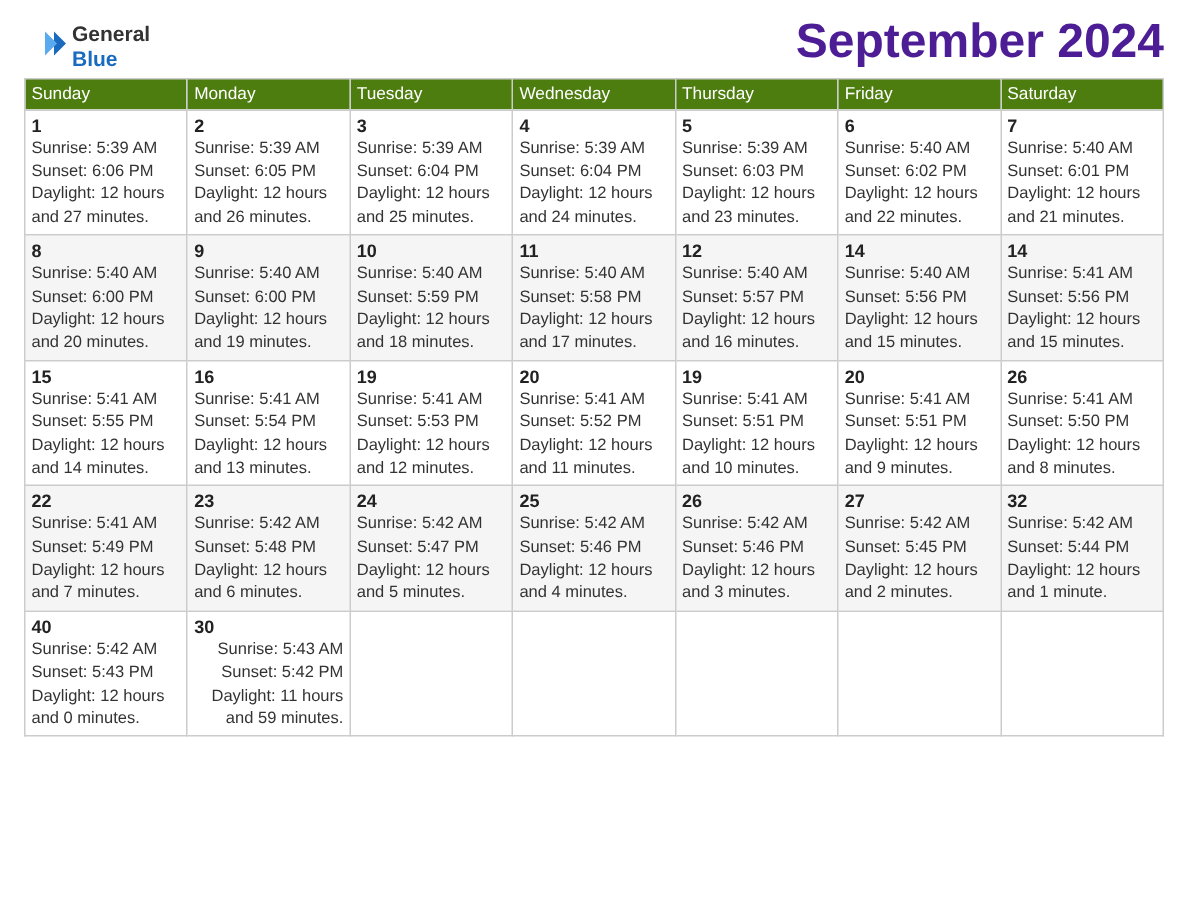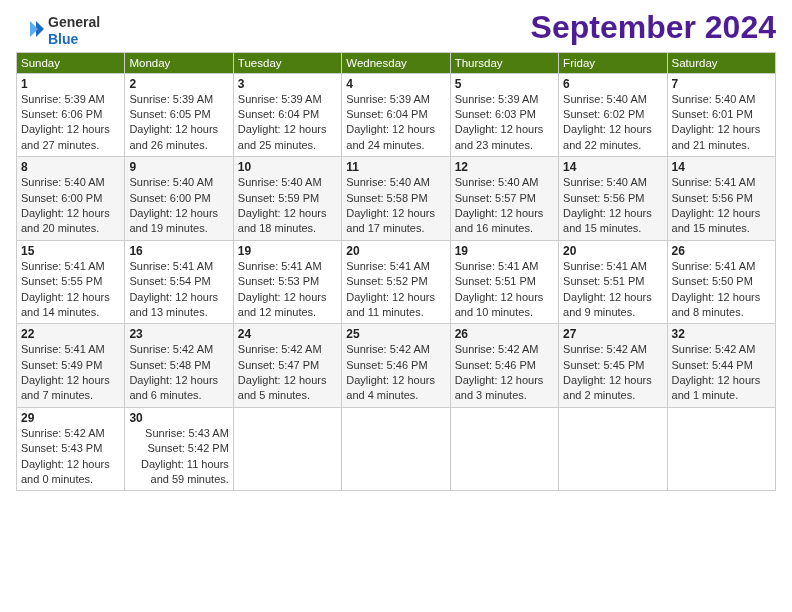--- a/index.html
+++ b/index.html
@@ -327,21 +327,21 @@
           <td>
             <span class="day-num">32</span>
             <div class="day-detail" style="white-space: pre-line;">Sunrise: 5:42 AM
 Sunset: 5:44 PM
 Daylight: 12 hours
 and 1 minute.</div>
           </td>
         </tr>
         <tr>
           <td>
-            <span class="day-num">29</span>
+            <span class="day-num">40</span>
             <div class="day-detail" style="white-space: pre-line;">Sunrise: 5:42 AM
 Sunset: 5:43 PM
 Daylight: 12 hours
 and 0 minutes.</div>
           </td>
           <td>
             <span class="day-num">30</span>
             <div class="day-detail" style="white-space: pre-line; text-align: right;">Sunrise: 5:43 AM
 Sunset: 5:42 PM
 Daylight: 11 hours

